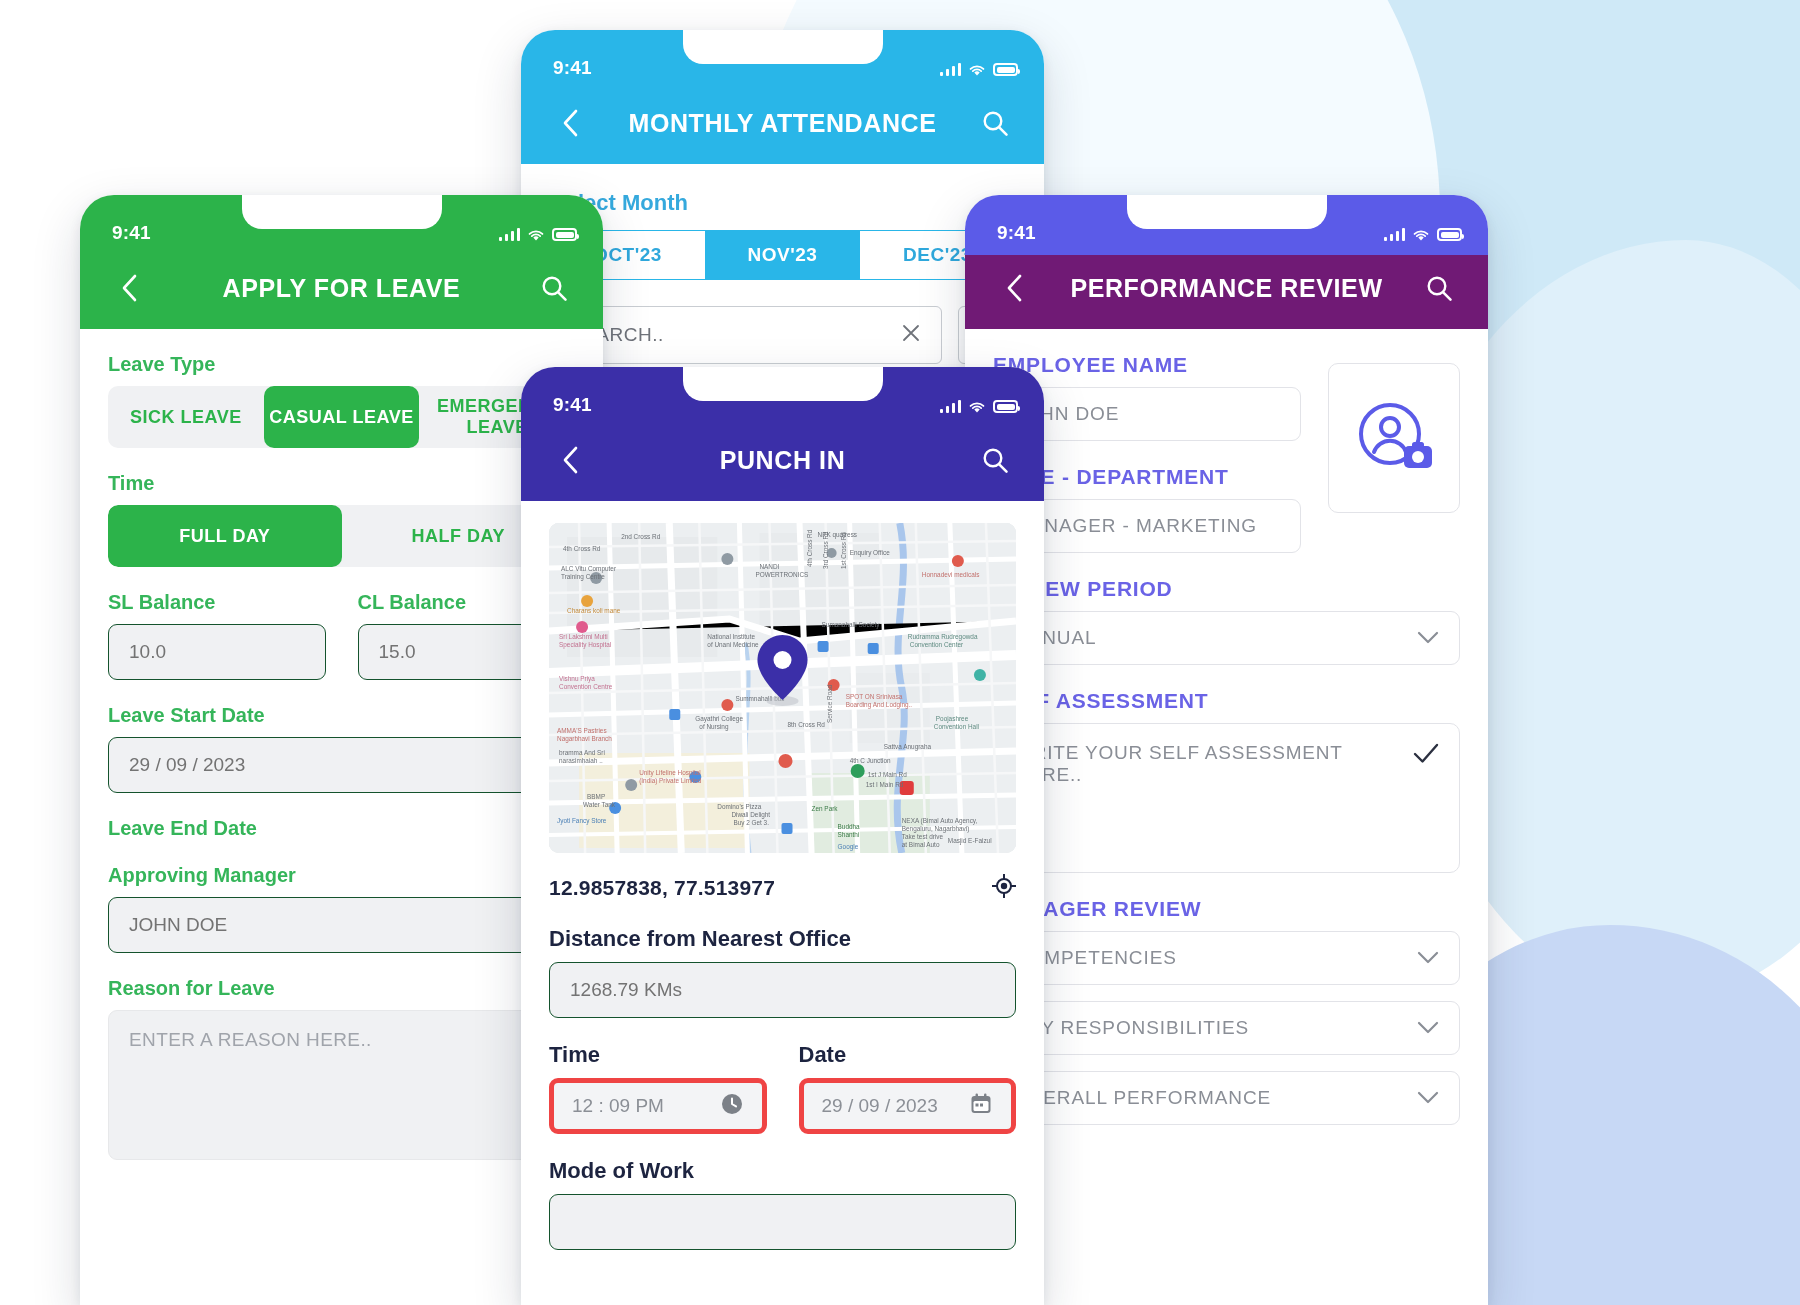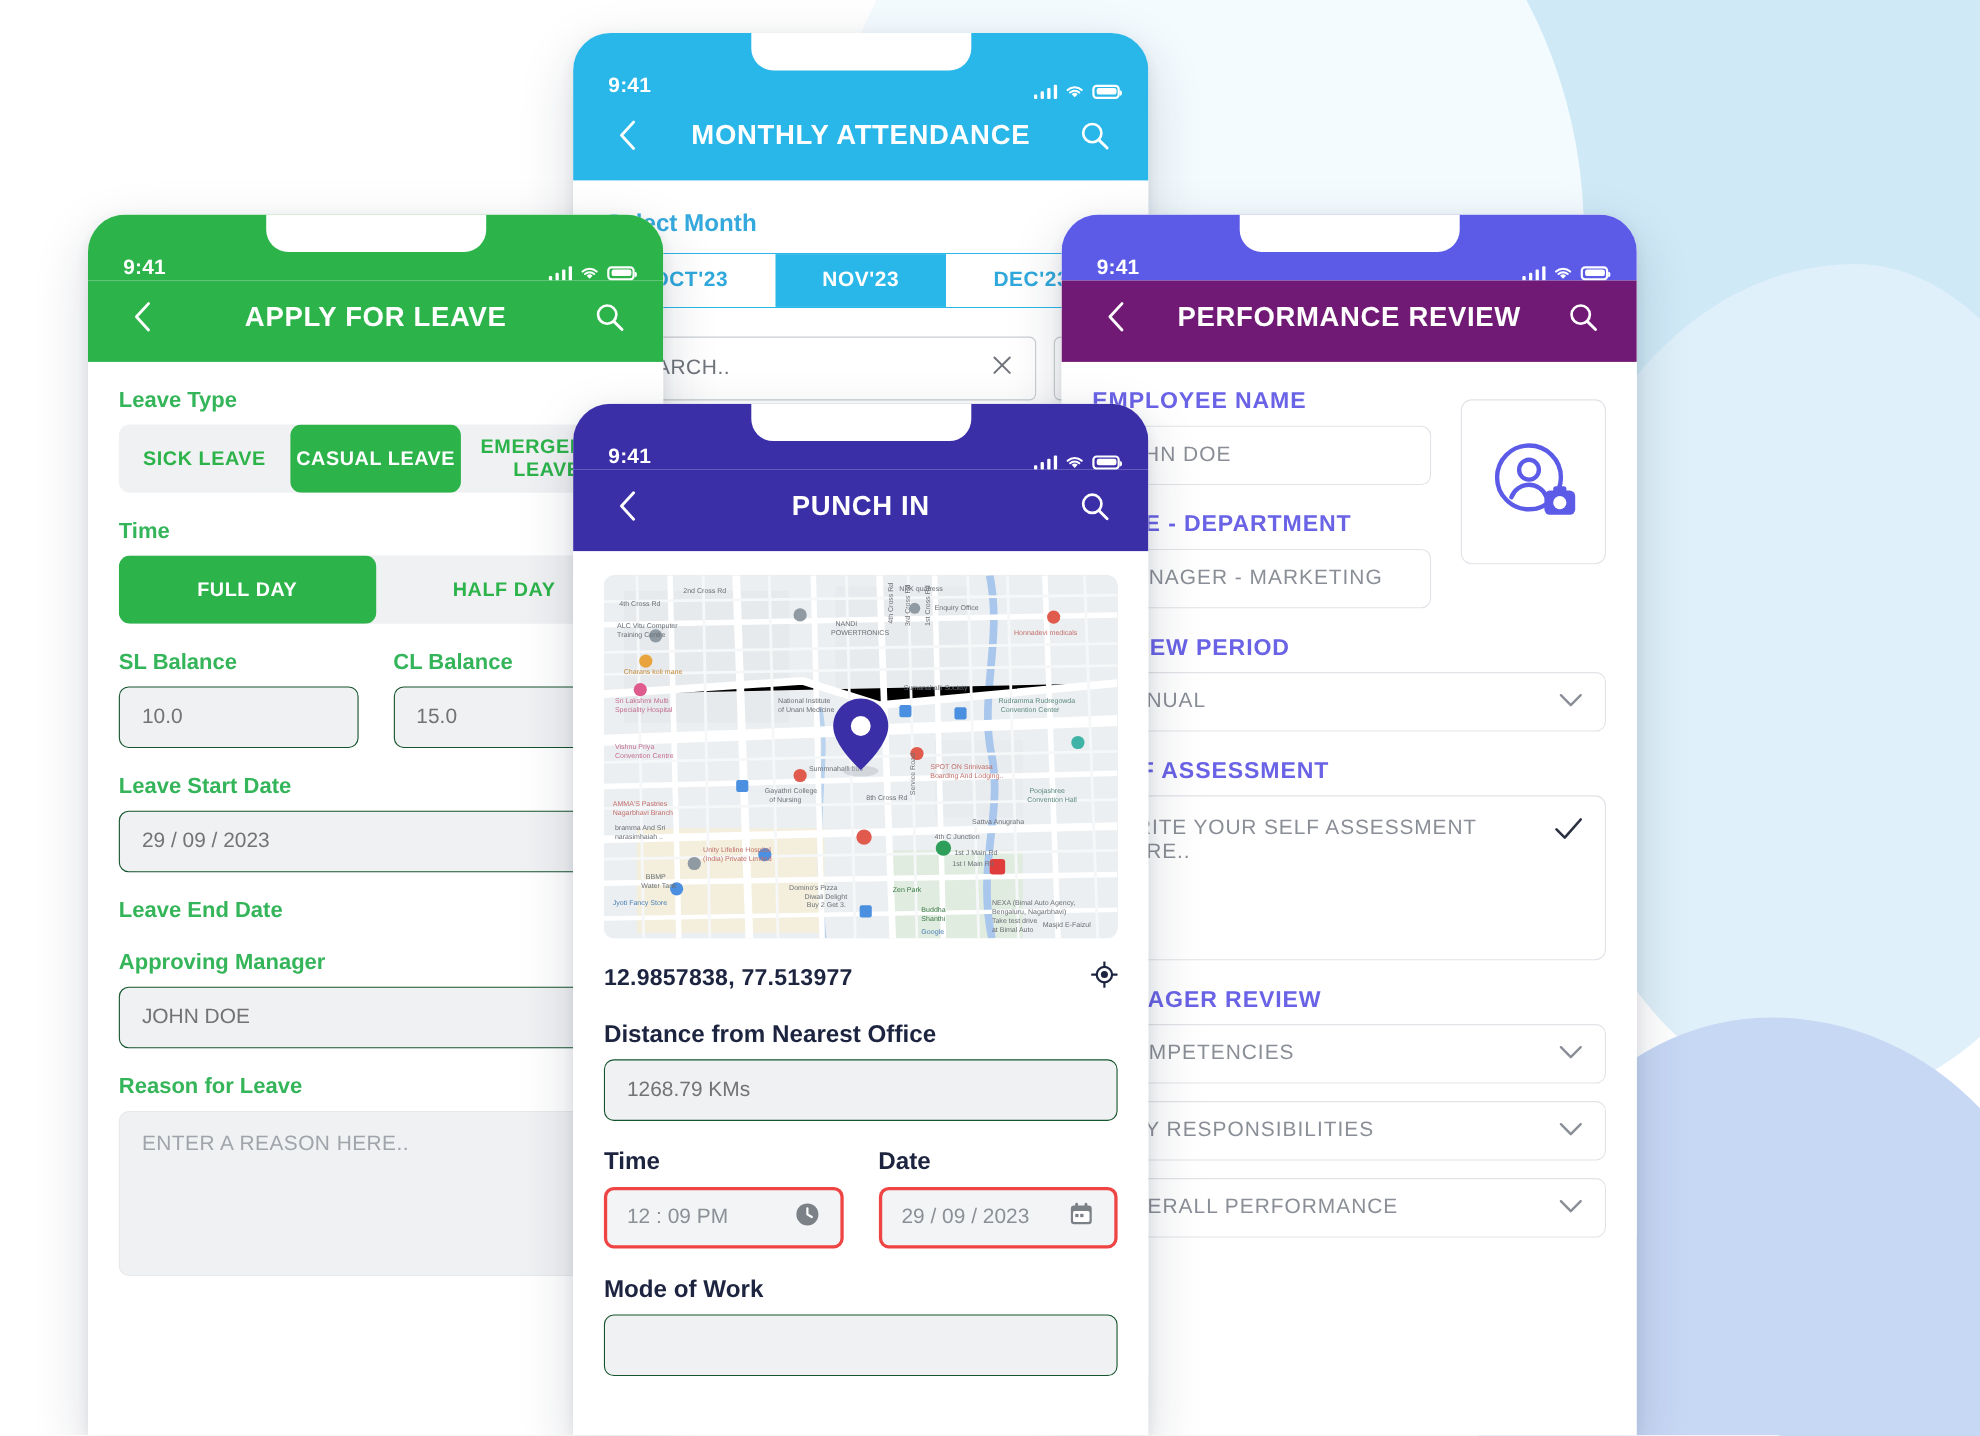--- a/index.html
+++ b/index.html
@@ -34,21 +34,21 @@
   .phone {
     position:absolute;
     width:523px;
     background:#ffffff;
     border-radius:34px 34px 0 0;
     box-shadow: 0 18px 48px rgba(25,35,60,.17), 0 3px 12px rgba(25,35,60,.08);
     overflow:hidden;
   }
   .statusbar {
     position:relative; height:60px;
-    display:flex; align-items:flex-end; justify-content:space-between;
+    display:flex; align-items:center; justify-content:space-between;
     padding:16px 26px 0 32px;
   }
   .statusbar .time { color:#fff; font-size:19px; font-weight:700; letter-spacing:.2px; }
   .notch {
     position:absolute; left:50%; transform:translateX(-50%); top:0;
     width:200px; height:34px; background:#ffffff;
     border-radius: 0 0 20px 20px;
   }
   .sb-icons { display:flex; align-items:center; gap:7px; margin-top:3px; }
   .sig { display:flex; align-items:flex-end; gap:2.5px; height:13px; }
@@ -153,21 +153,21 @@
   #phone-punch .fld-label { color:#1d2440; font-size:22px; font-weight:600; }
   .map {
     height:330px; border-radius:10px; margin-top:22px; overflow:hidden; position:relative;
     background:#eceff1;
     box-shadow: inset 0 0 0 1px #e4e7ea;
   }
   .map svg { position:absolute; inset:0; width:100%; height:100%; }
   .coords-row { display:flex; align-items:center; justify-content:space-between; margin-top:21px; }
   .coords { font-size:21px; font-weight:700; color:#1d2440; letter-spacing:.2px; }
   .pf {
-    background:#f3f4f6; border:3px solid #ef4444; border-radius:9px; height:56px;
+    background:#f3f4f6; border:5px solid #ef4444; border-radius:9px; height:56px;
     display:flex; align-items:center; justify-content:space-between; padding:0 18px;
     color:#8b8f96; font-size:19px;
   }
 
   .w100 { width:100%; }
 </style>
 </head>
 <body>
 
 <div id="stage">

